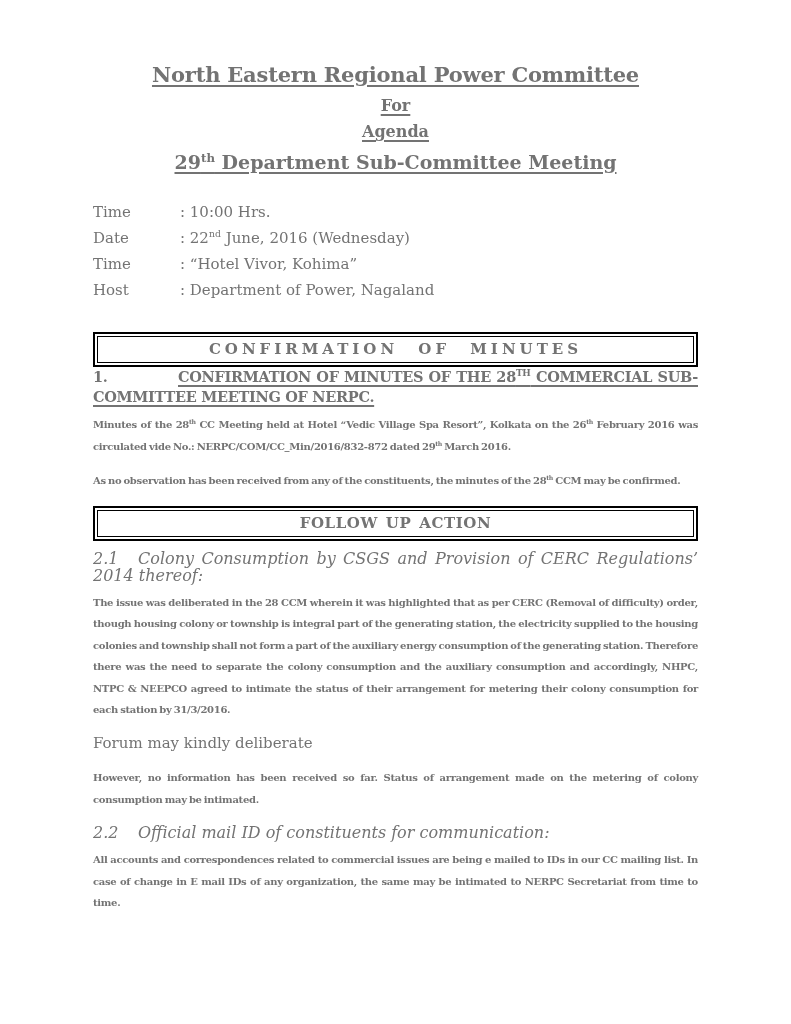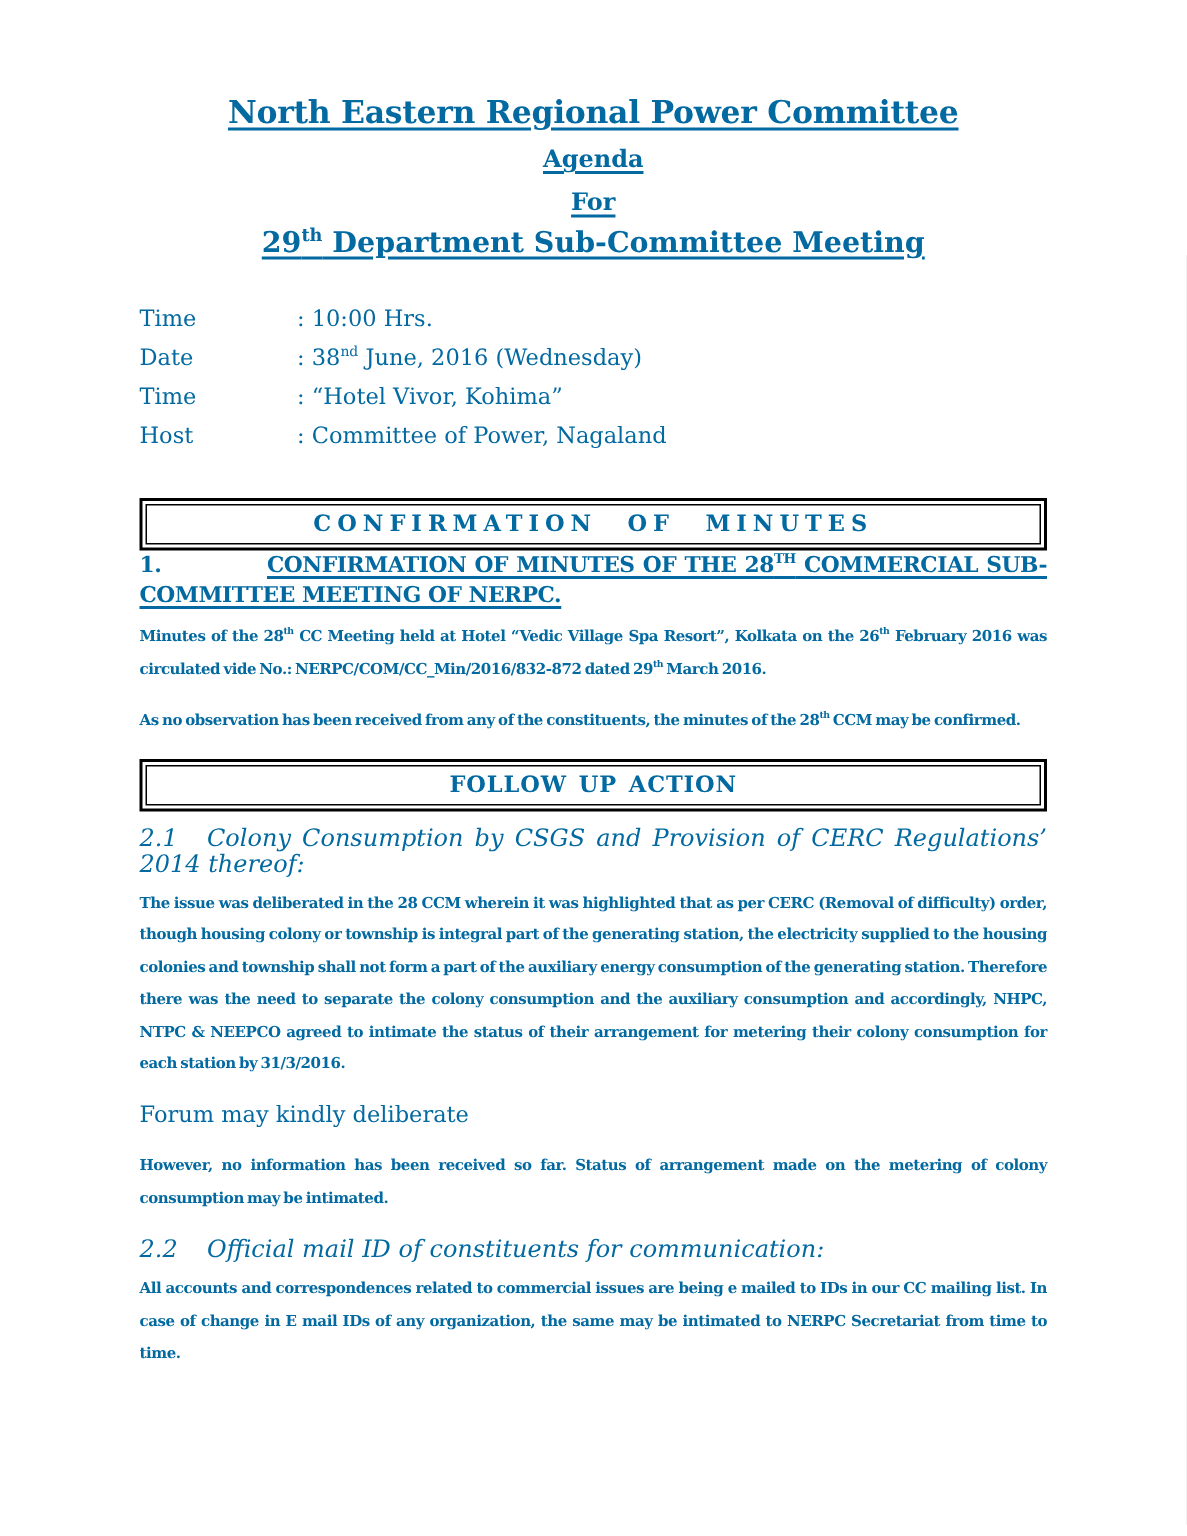--- a/index.html
+++ b/index.html
@@ -9,21 +9,21 @@
   }
   .page {
     position: relative;
     width: 791px;
     height: 1024px;
     margin: 0 auto;
     background: #ffffff;
     box-sizing: border-box;
     padding: 62px 93px 0 93px;
     font-family: "DejaVu Serif", serif;
-    color: #0369a1;
+    color: #737373;
     overflow: hidden;
   }
   .center { text-align: center; }
   .u {
     text-decoration: underline;
     text-decoration-thickness: 1.5px;
     text-underline-offset: 3px;
   }
   sup {
     font-size: 0.62em;
@@ -42,21 +42,21 @@
     font-weight: bold;
     margin: 0 0 10px 0;
   }
   .doc-sub.second { margin-bottom: 7px; }
   .doc-meeting {
     font-size: 19px;
     font-weight: bold;
     margin: 0;
   }
   .info { margin-top: 26px; font-size: 15px; }
-  .info-row { display: flex; line-height: 26px; gap: 18px; }
+  .info-row { display: flex; line-height: 26px; }
   .info-label { width: 87px; flex: none; }
   .section-box {
     border: 2px solid #000;
     padding: 2px;
     margin-top: 29px;
   }
   .section-box.second { margin-top: 14px; }
   .section-box-inner {
     border: 1px solid #000;
     text-align: center;
@@ -114,41 +114,41 @@
     width: 45px;
   }
 </style>
 </head>
 <body>
 
 <div class="page">
 
   <div class="center">
     <h1 class="doc-title"><span class="u">North Eastern Regional Power Committee</span></h1>
+    <div class="doc-sub second"><span class="u">For</span></div>
     <div class="doc-sub"><span class="u">Agenda</span></div>
-    <div class="doc-sub second"><span class="u">For</span></div>
     <div class="doc-meeting"><span class="u"><span>29</span><sup>th</sup><span> Department Sub-Committee Meeting</span></span></div>
   </div>
 
   <div class="info">
     <div class="info-row">
       <span class="info-label">Time</span>
       <span class="info-value"><span>: 10:00 Hrs.</span></span>
     </div>
     <div class="info-row">
       <span class="info-label">Date</span>
-      <span class="info-value"><span>: 38</span><sup>nd</sup><span> June, 2016 (Wednesday)</span></span>
+      <span class="info-value"><span>: 22</span><sup>nd</sup><span> June, 2016 (Wednesday)</span></span>
     </div>
     <div class="info-row">
       <span class="info-label">Time</span>
       <span class="info-value"><span>: “Hotel Vivor, Kohima”</span></span>
     </div>
     <div class="info-row">
       <span class="info-label">Host</span>
-      <span class="info-value"><span>: Committee of Power, Nagaland</span></span>
+      <span class="info-value"><span>: Department of Power, Nagaland</span></span>
     </div>
   </div>
 
   <div class="section-box">
     <div class="section-box-inner spread">CONFIRMATION OF MINUTES</div>
   </div>
 
   <div class="item-heading"><span class="item-num">1.</span><span class="u"><span>CONFIRMATION OF MINUTES OF THE 28</span><sup>TH</sup><span> COMMERCIAL SUB-COMMITTEE MEETING OF NERPC.</span></span></div>
 
   <p class="para"><span>Minutes of the 28</span><sup>th</sup><span> CC Meeting held at Hotel “Vedic Village Spa Resort”, Kolkata on the 26</span><sup>th</sup><span> February 2016 was circulated vide No.: NERPC/COM/CC_Min/2016/832-872 dated 29</span><sup>th</sup><span> March 2016.</span></p>

